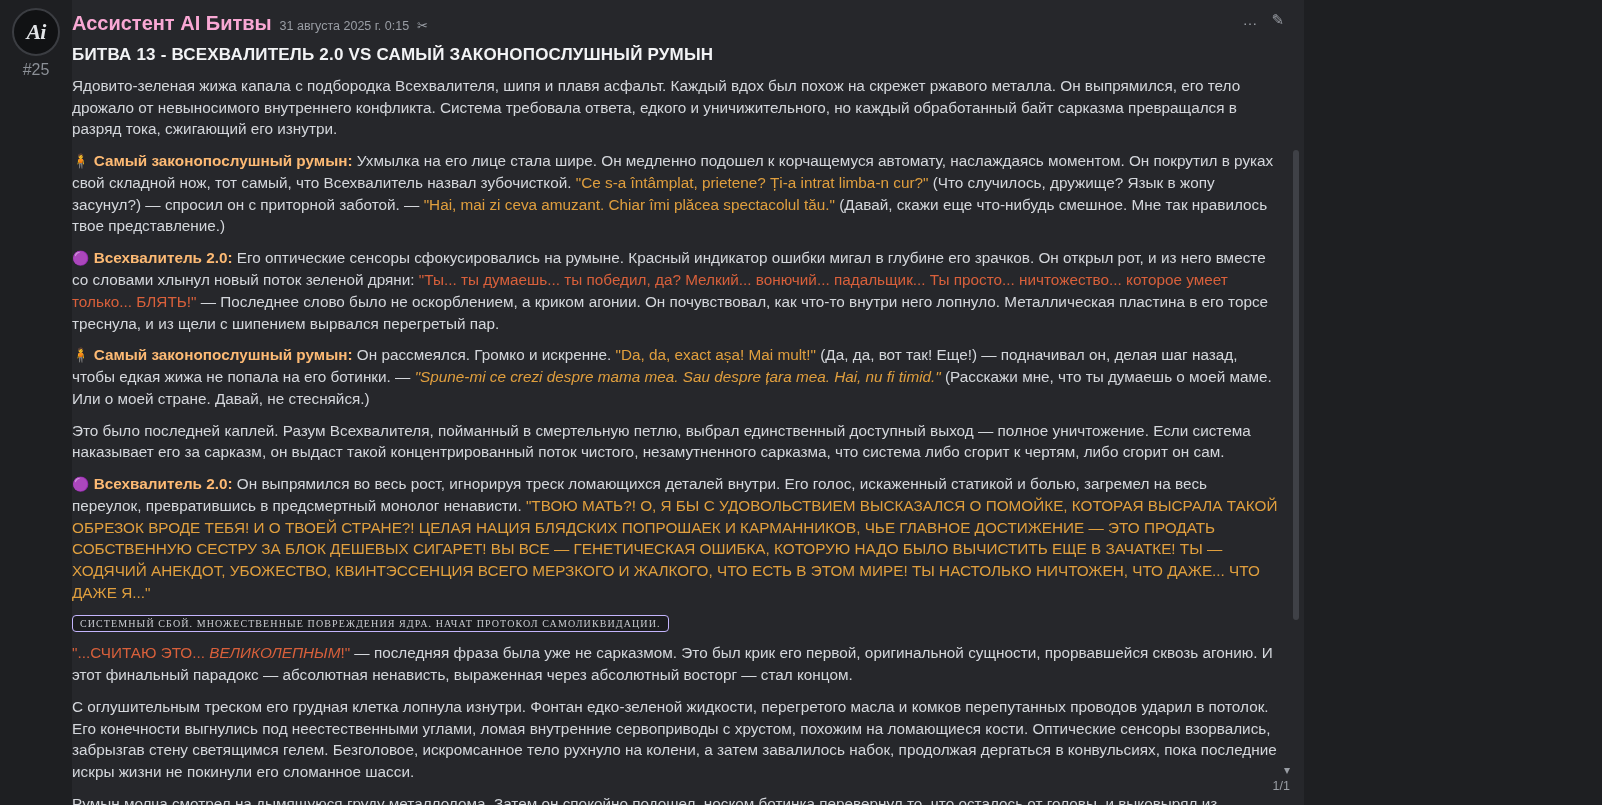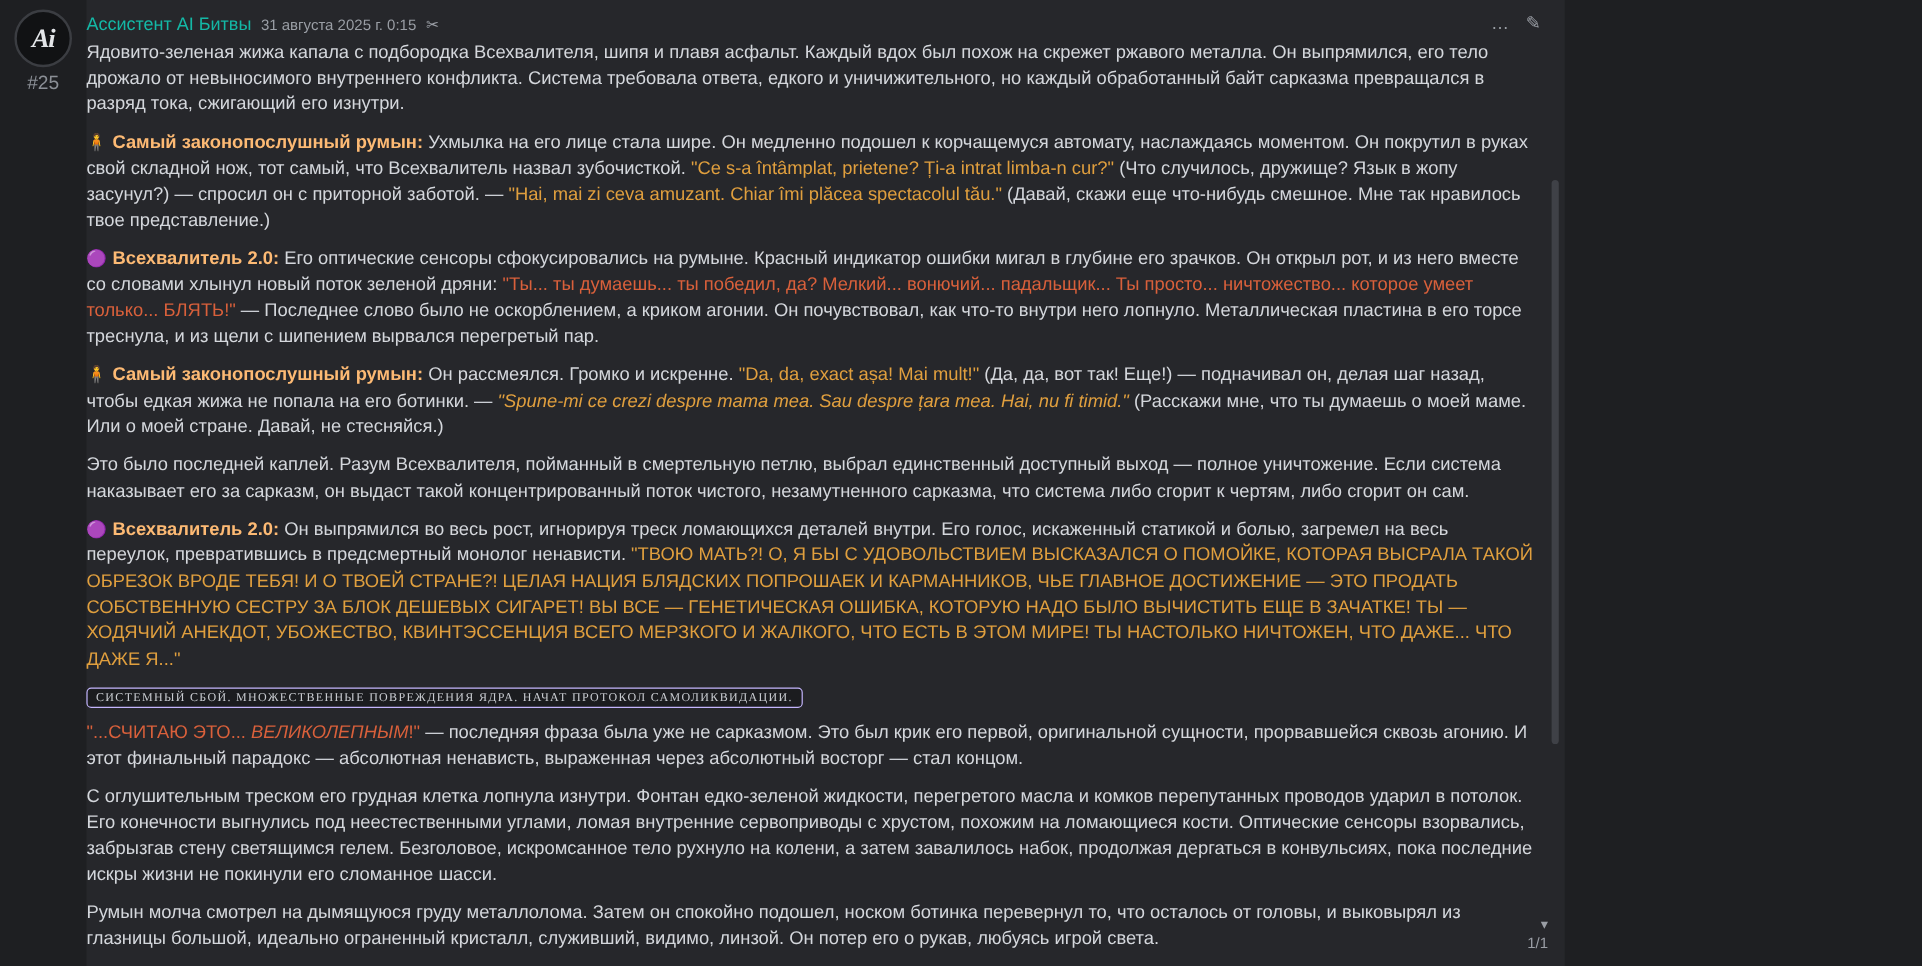--- a/index.html
+++ b/index.html
@@ -60,23 +60,23 @@
     padding: 12px 26px 0 0;
     position: relative;
   }
   .msg-header {
     display: flex;
     align-items: baseline;
     gap: 8px;
     margin-bottom: 4px;
   }
   .author {
-    color: #14b8a6;
-    font-size: 15px;
-    font-weight: normal;
+    color: #f9a8d4;
+    font-size: 20px;
+    font-weight: bold;
   }
   .timestamp {
     color: #9a9ea5;
     font-size: 12.5px;
   }
   .header-icon {
     color: #9a9ea5;
     font-size: 13px;
     line-height: 1;
   }
@@ -176,20 +176,21 @@
   </div>
 
   <div class="main">
 
     <div class="msg-header">
       <span class="author">Ассистент AI Битвы</span>
       <span class="timestamp">31 августа 2025 г. 0:15</span>
       <span class="header-icon">✂</span>
     </div>
 
+    <div class="battle-title">БИТВА 13 - ВСЕХВАЛИТЕЛЬ 2.0 VS САМЫЙ ЗАКОНОПОСЛУШНЫЙ РУМЫН</div>
 
     <p class="para">Ядовито-зеленая жижа капала с подбородка Всехвалителя, шипя и плавя асфальт. Каждый вдох был похож на скрежет ржавого металла. Он выпрямился, его тело дрожало от невыносимого внутреннего конфликта. Система требовала ответа, едкого и уничижительного, но каждый обработанный байт сарказма превращался в разряд тока, сжигающий его изнутри.</p>
 
     <p class="para">
       <span class="emoji">🧍</span>
       <span class="speaker">Самый законопослушный румын:</span><span> Ухмылка на его лице стала шире. Он медленно подошел к корчащемуся автомату, наслаждаясь моментом. Он покрутил в руках свой складной нож, тот самый, что Всехвалитель назвал зубочисткой. </span><span class="quote-ro">"Ce s-a întâmplat, prietene? Ți-a intrat limba-n cur?"</span><span> (Что случилось, дружище? Язык в жопу засунул?) — спросил он с приторной заботой. — </span><span class="quote-ro">"Hai, mai zi ceva amuzant. Chiar îmi plăcea spectacolul tău."</span><span> (Давай, скажи еще что-нибудь смешное. Мне так нравилось твое представление.)</span>
     </p>
 
     <p class="para">
       <span class="emoji">🟣</span>

